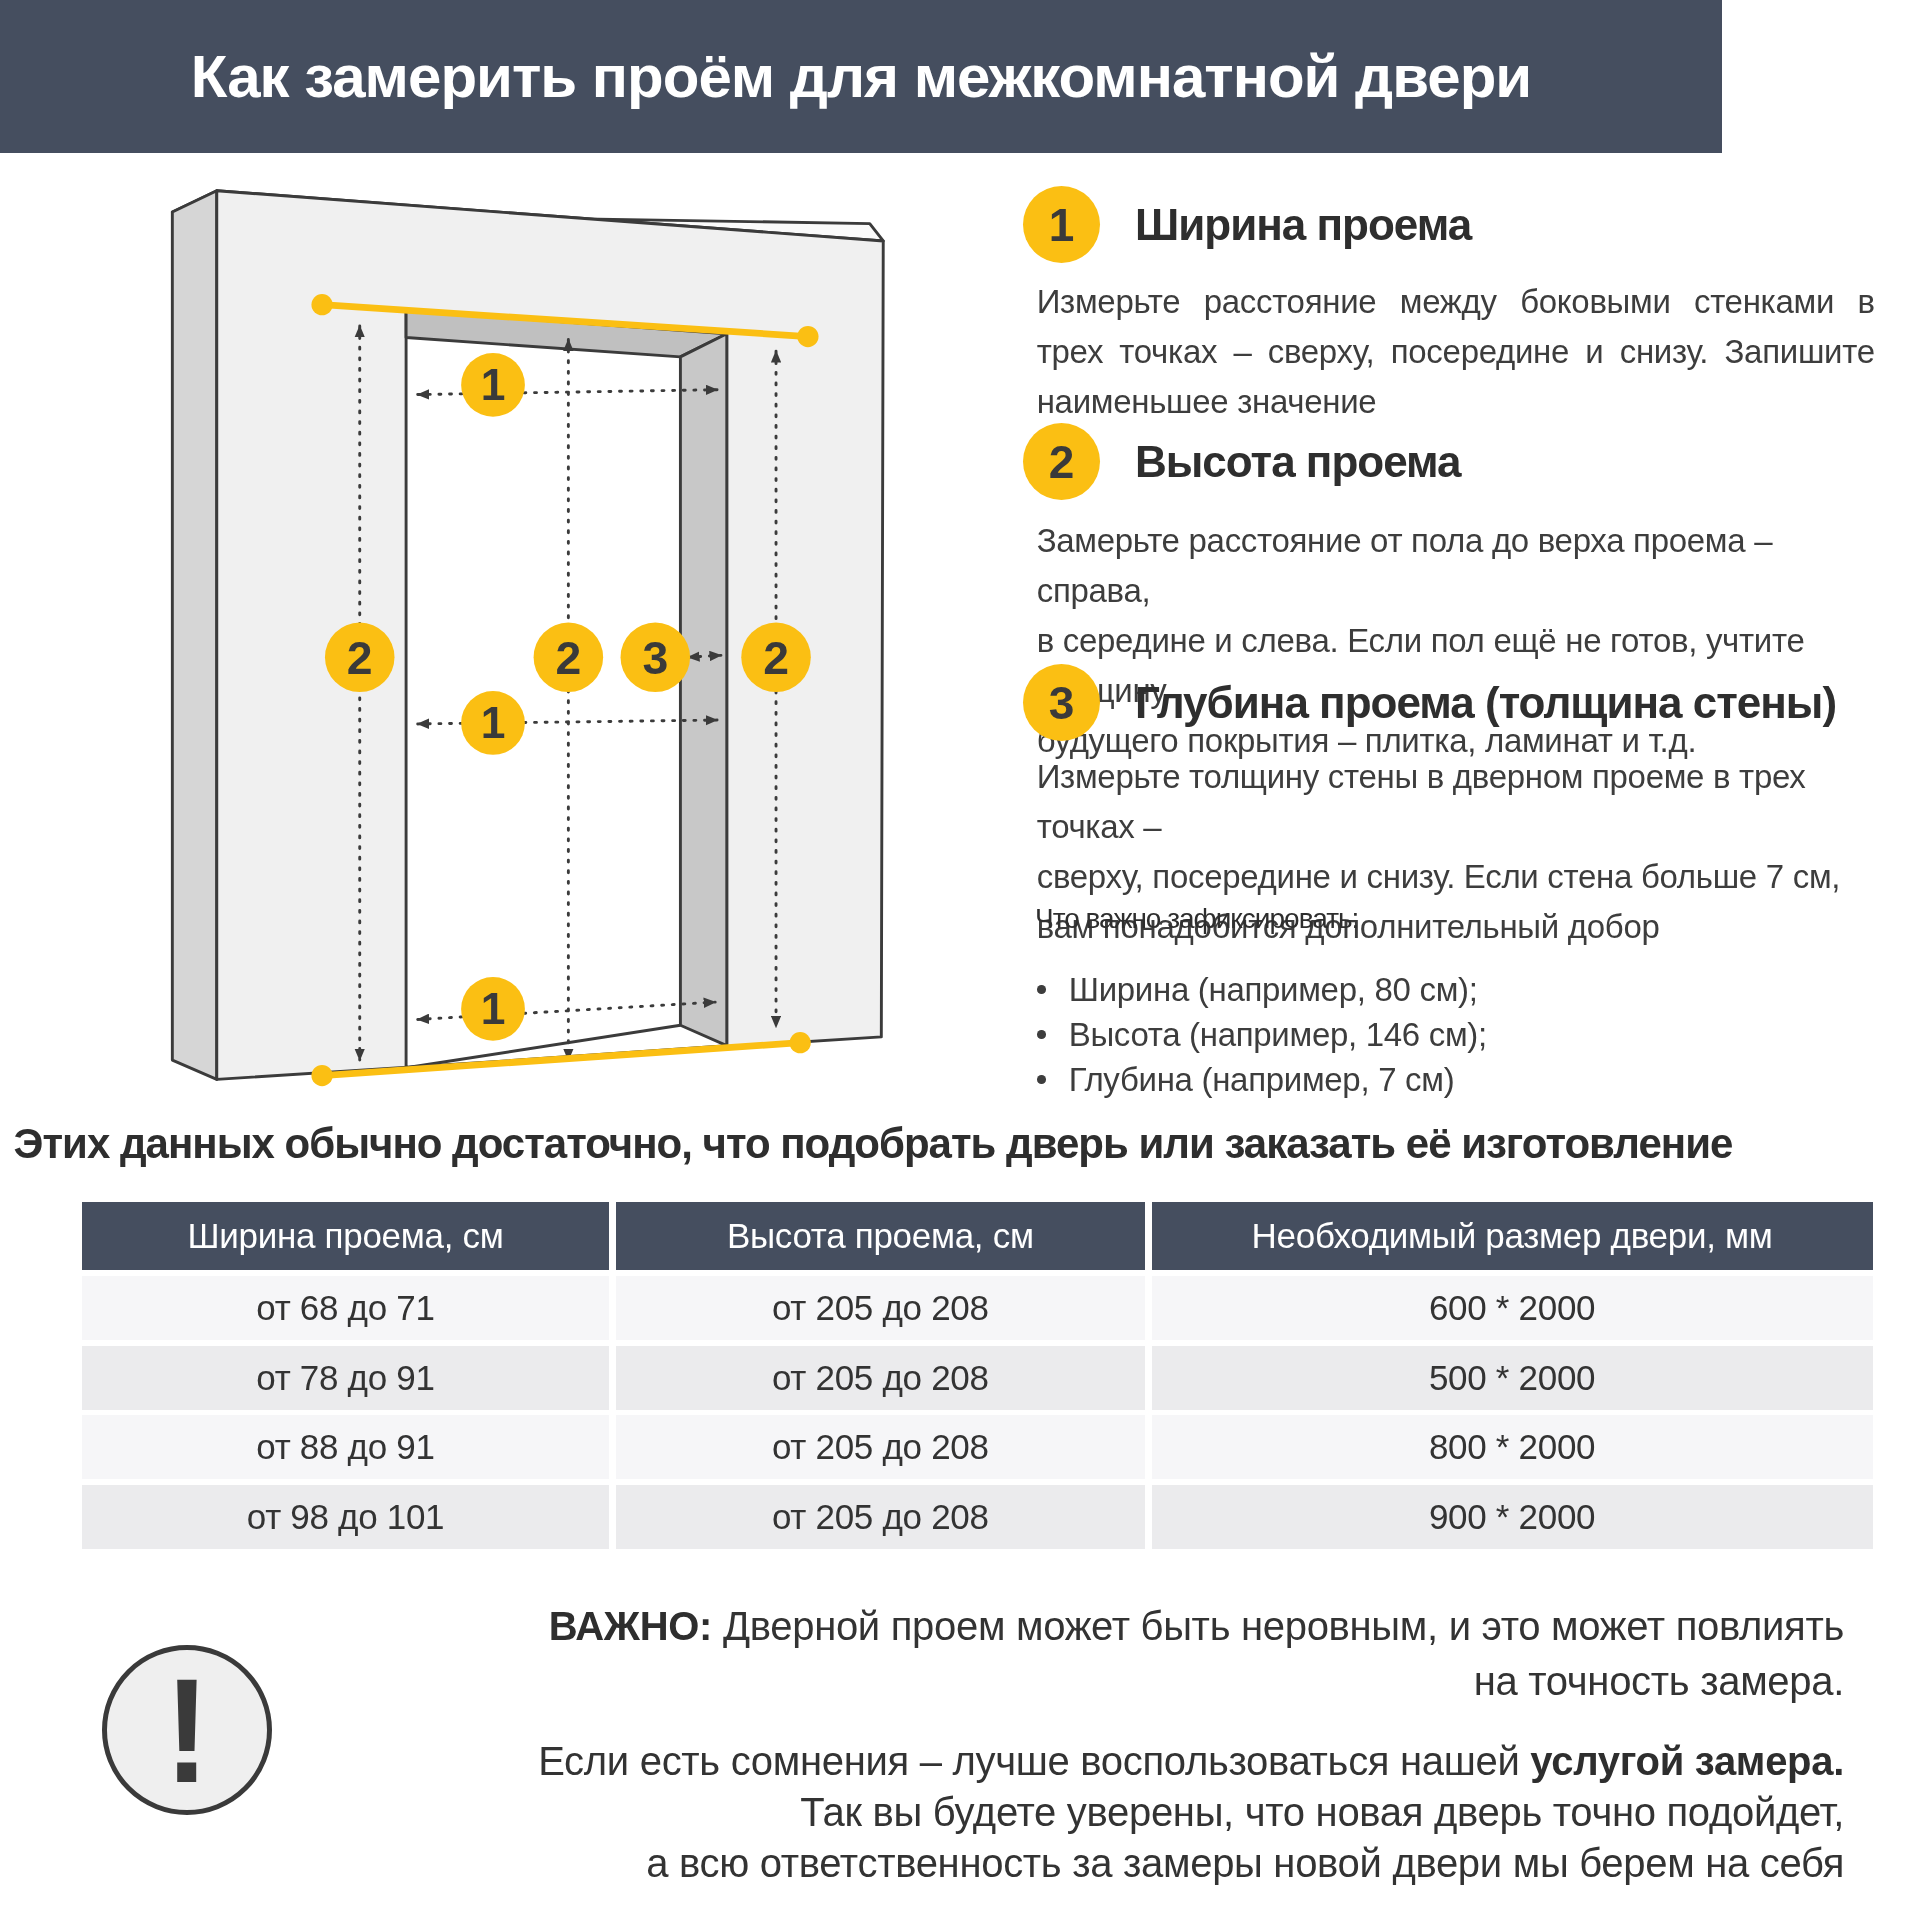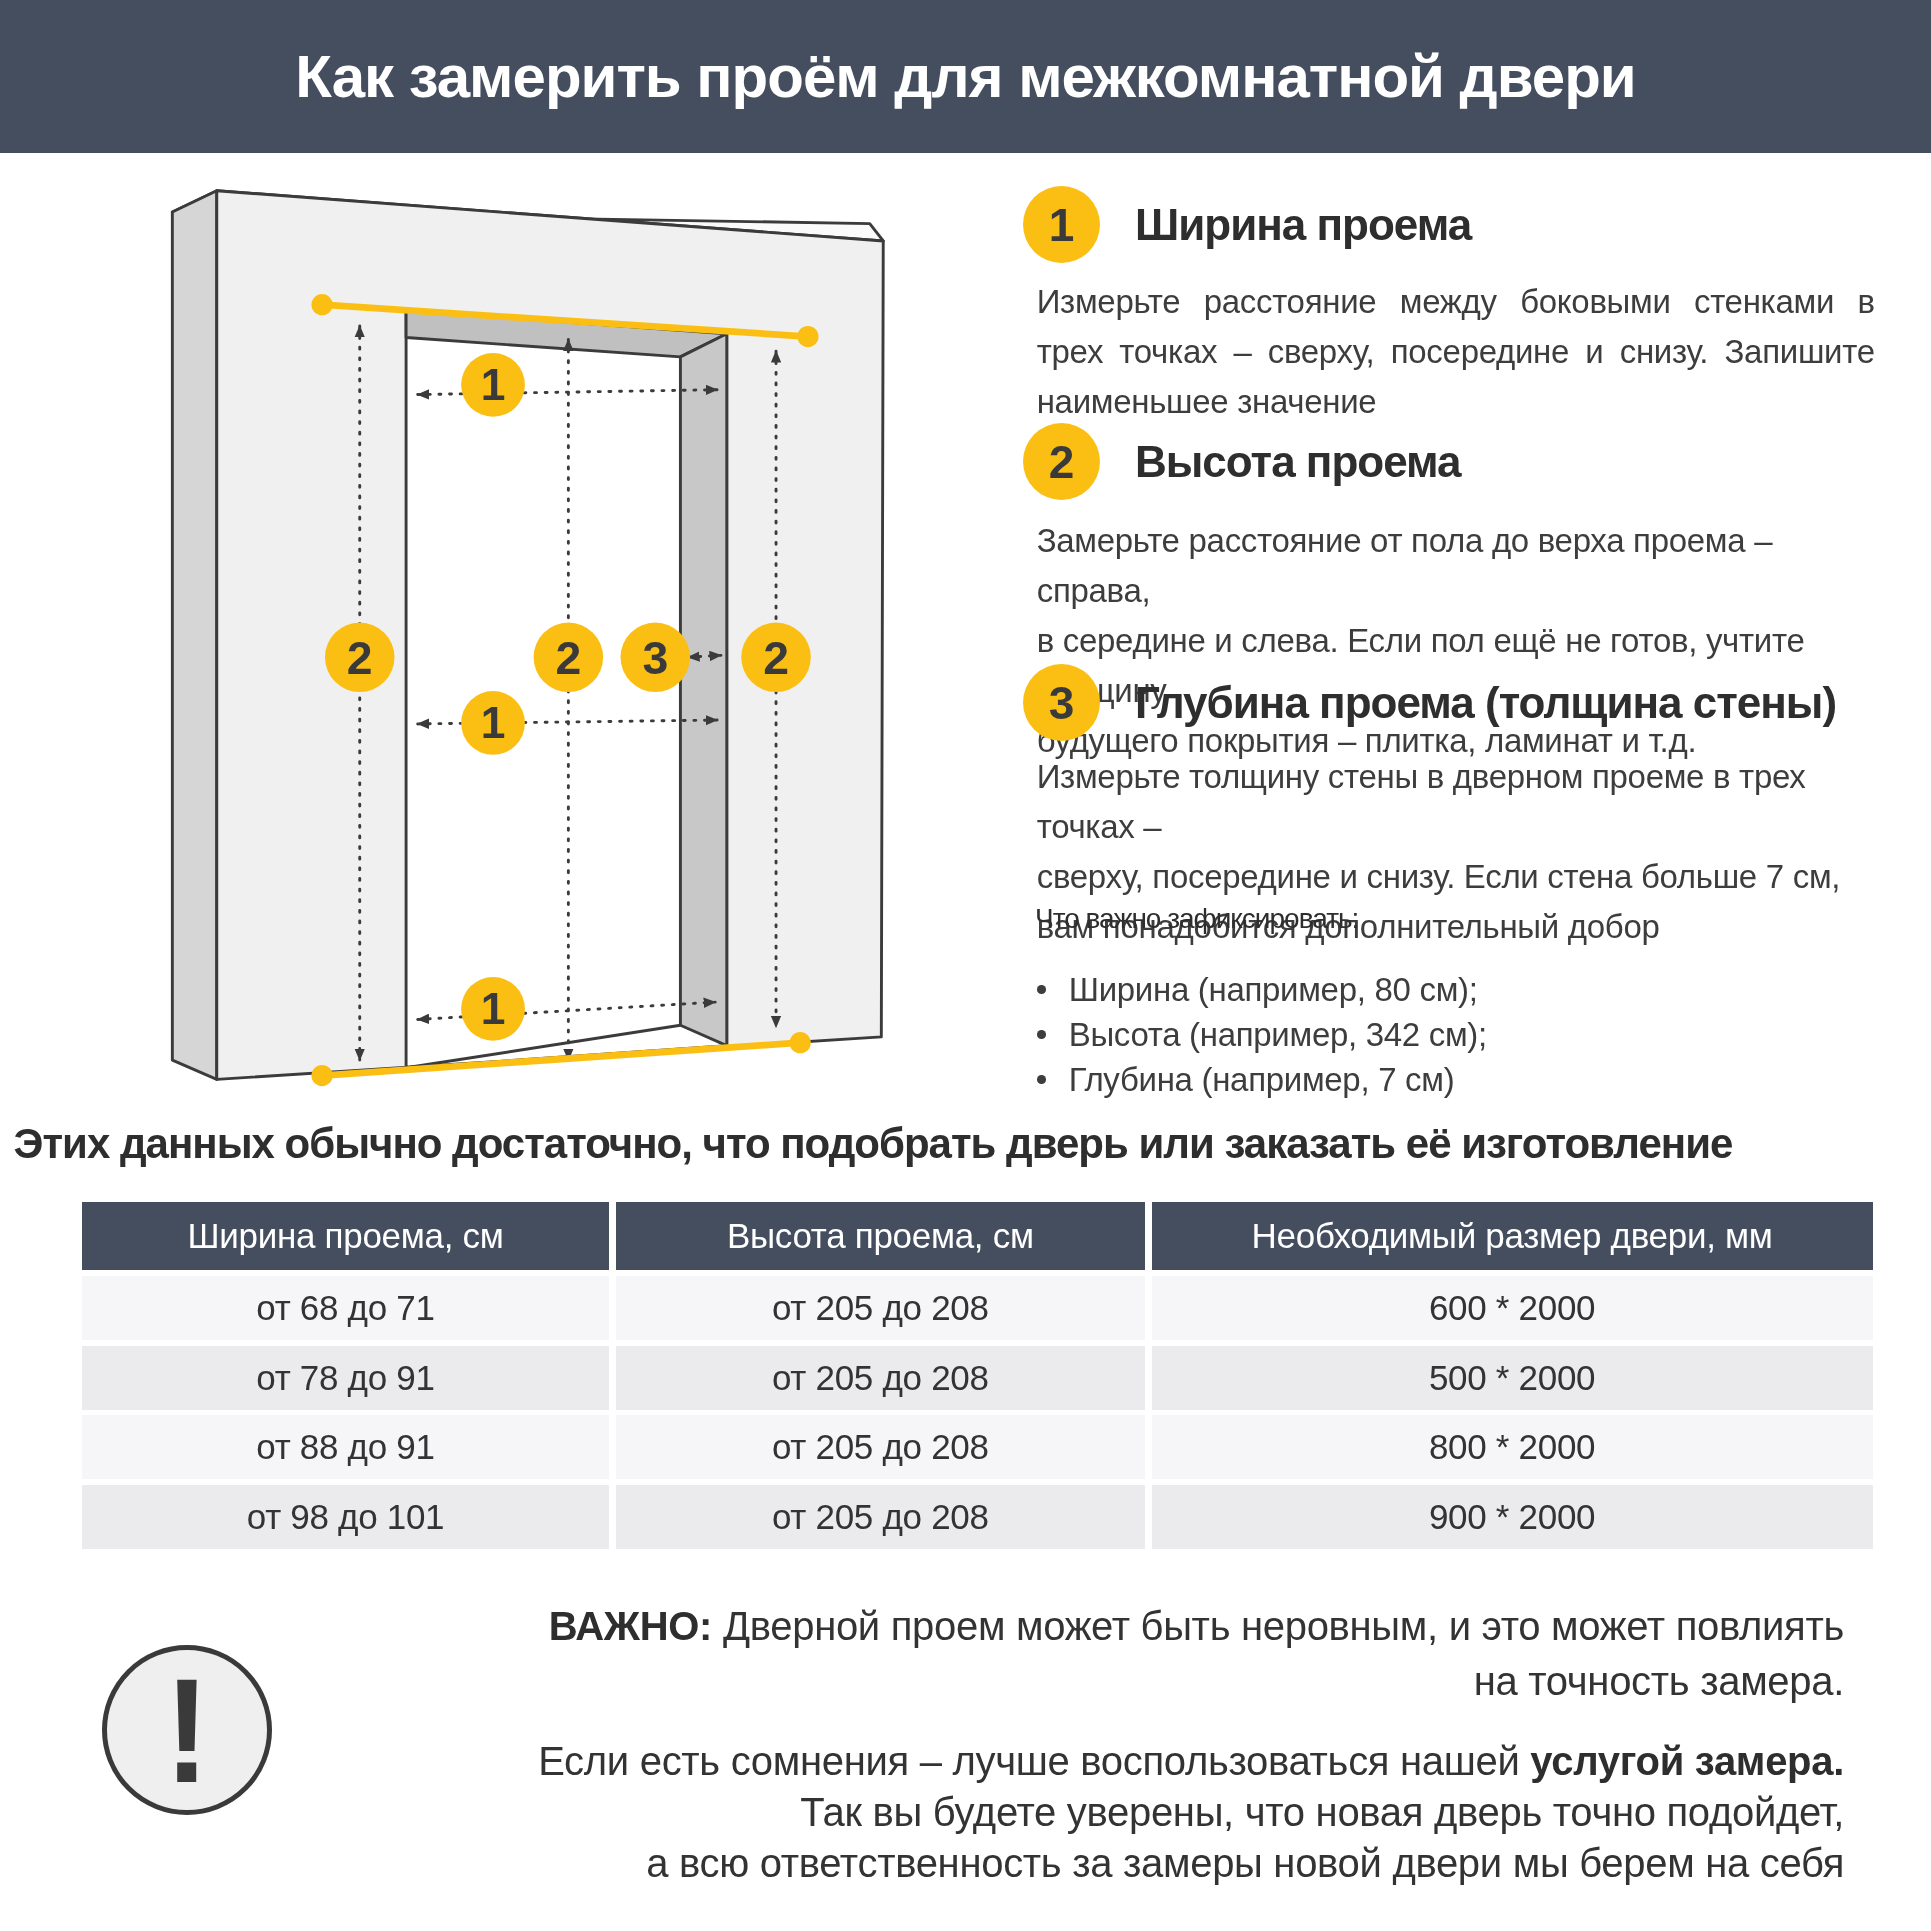--- a/index.html
+++ b/index.html
@@ -3,21 +3,21 @@
 <meta charset="utf-8">
 <style>
   html,body{margin:0;padding:0;}
   body{
     width:1931px;height:1931px;position:relative;background:#ffffff;
     font-family:"Liberation Sans","DejaVu Sans",sans-serif;
     color:#3d3d3d;overflow:hidden;
   }
   
   .hdr{
-    position:absolute;left:0;top:0;width:1931px;height:153px;
+    position:absolute;left:0;top:0;width:1722px;height:153px;
     background:#454e5f;display:flex;align-items:center;justify-content:center;
   }
   .hdr h1{
     margin:0;color:#ffffff;font-size:60px;font-weight:700;letter-spacing:-1px;white-space:nowrap;
   }
   
   .diagram{position:absolute;left:97px;top:154px;}
   
   .step{position:absolute;left:1023px;width:850px;}
   .step-head{display:flex;align-items:center;gap:35px;}
@@ -162,21 +162,21 @@
 </div>
 
 <h3 class="chk-title">Что важно зафиксировать:</h3>
 <ul class="chk-list">
   <li>
     <span class="chk-dot"></span>
     <span>Ширина (например, 80 см);</span>
   </li>
   <li>
     <span class="chk-dot"></span>
-    <span>Высота (например, 342 см);</span>
+    <span>Высота (например, 146 см);</span>
   </li>
   <li>
     <span class="chk-dot"></span>
     <span>Глубина (например, 7 см)</span>
   </li>
 </ul>
 
 <p class="intro">Этих данных обычно достаточно, что подобрать дверь или заказать её изготовление</p>
 
 <div class="tbl">

